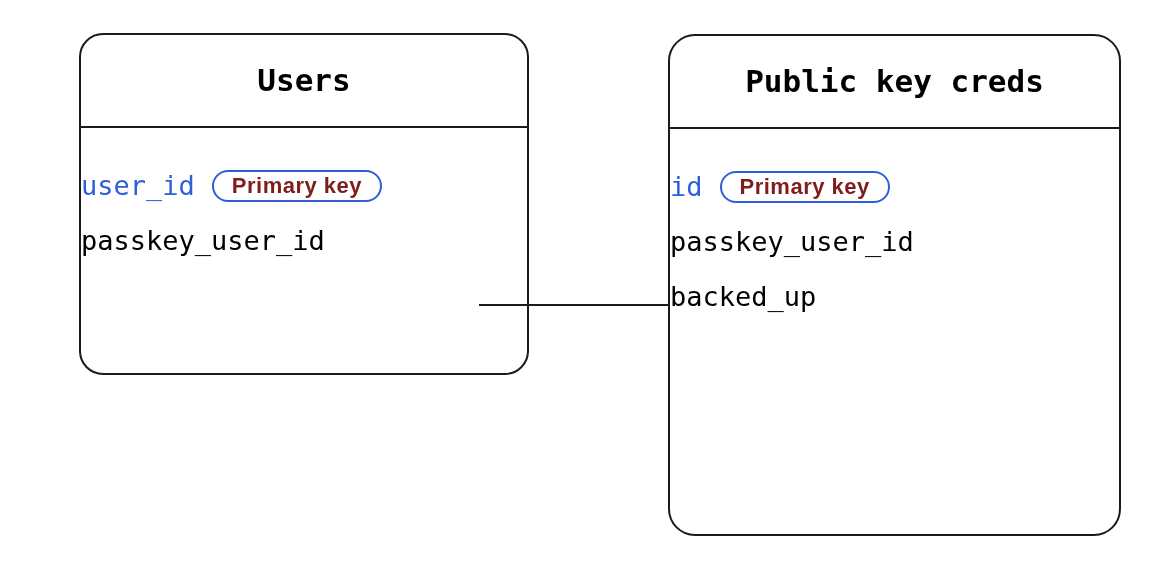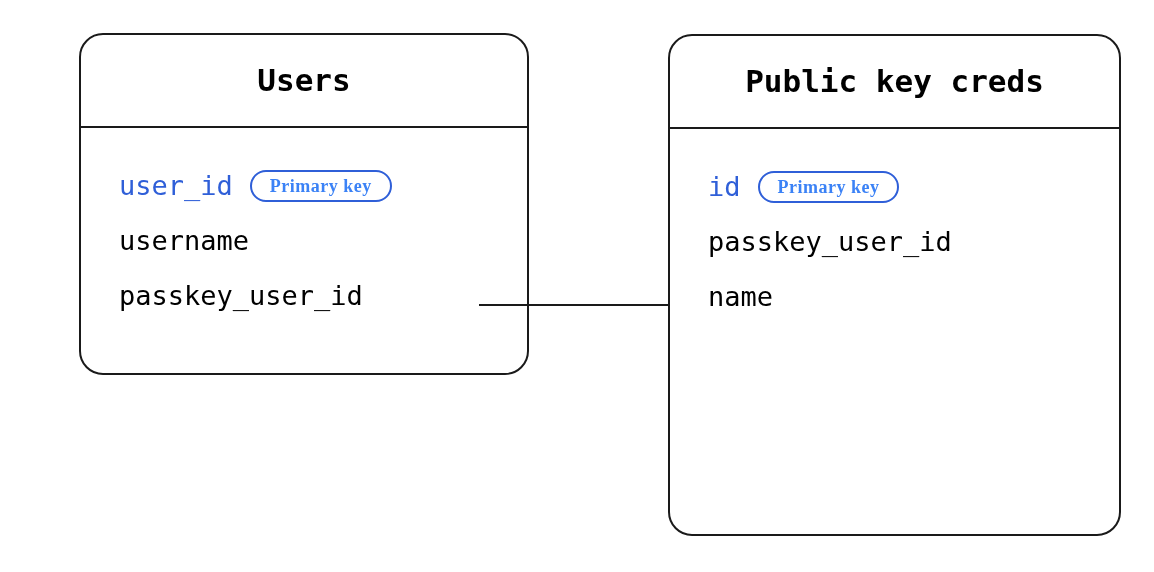--- a/index.html
+++ b/index.html
@@ -46,21 +46,20 @@
     line-height: 1;
   }
   .entity-fields {
     box-sizing: border-box;
     padding: 30px 0 0 0;
   }
   .field-row {
     display: flex;
     align-items: center;
     height: 55px;
-    padding-left: 38px;
     white-space: nowrap;
     text-align: right;
   }
   .field-name {
     font-family: "DejaVu Sans Mono", monospace;
     font-size: 27px;
     line-height: 1;
     color: #000000;
   }
   .field-name.pk   { color: #2f5fd8; }
@@ -74,25 +73,25 @@
     display: inline-flex;
     align-items: center;
     justify-content: center;
     height: 32px;
     padding: 0 18px;
     border: 2px solid #2f5fd8;
     border-radius: 16px;
     background: #ffffff;
   }
   .pk-badge-label {
-    font-family: Liberation Serif, serif;
+    font-family: Liberation Sans, sans-serif;
     font-weight: bold;
-    font-size: 18px;
+    font-size: 22px;
     letter-spacing: 0.5px;
-    color: #3b82f6;
+    color: #7f1d1d;
     line-height: 1;
     white-space: nowrap;
   }
 
   
   .connector {
     position: absolute;
     background: #1a1a1a;
   }
 
@@ -102,20 +101,21 @@
     top: 33px;
     width: 450px;
     height: 342px;
     margin-left: 48px;
   }
   #entity-public-key-creds {
     left: 668px;
     top: 34px;
     width: 453px;
     height: 502px;
+    border-radius: 27px;
   }
   #rel-users-creds {
     left: 479px;
     top: 304px;
     width: 191px;
     height: 2px;
   }
 </style>
 </head>
 <body>
@@ -128,23 +128,20 @@
     </div>
     <div class="entity-fields">
 
       <div class="field-row">
         <span class="field-name pk">user_id</span>
         <span class="pk-badge">
           <span class="pk-badge-label">Primary key</span>
         </span>
       </div>
 
-      <div class="field-row">
-        <span class="field-name plain">username</span>
-      </div>
 
       <div class="field-row">
         <span class="field-name fk">passkey_user_id</span>
       </div>
 
     </div>
   </div>
 
   <div class="entity" id="entity-public-key-creds">
     <div class="entity-header">
@@ -157,24 +154,24 @@
         <span class="pk-badge">
           <span class="pk-badge-label">Primary key</span>
         </span>
       </div>
 
 
       <div class="field-row">
         <span class="field-name fk">passkey_user_id</span>
       </div>
 
+      <div class="field-row">
+        <span class="field-name plain">backed_up</span>
+      </div>
 
-      <div class="field-row">
-        <span class="field-name plain">name</span>
-      </div>
 
 
     </div>
   </div>
 
   <div class="connector" id="rel-users-creds"></div>
 
 </div>
 
 </body></html>

